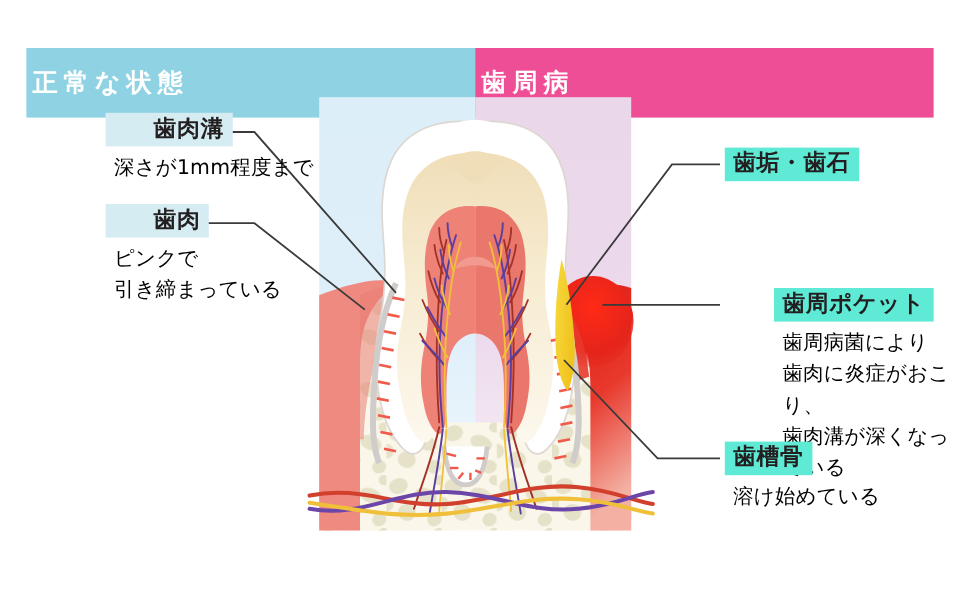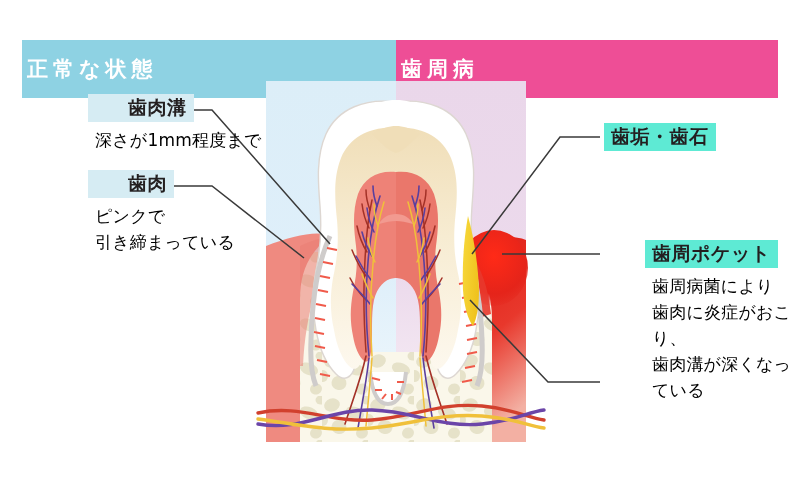--- a/index.html
+++ b/index.html
@@ -363,14 +363,18 @@
     <div class="tag mauve">歯垢・歯石</div>
   </div>
 
   <div class="label" id="lbl-pocket">
     <div class="tag mauve">歯周ポケット</div>
     <div class="desc ind">歯周病菌により
 歯肉に炎症がおこり、
 歯肉溝が深くなっている</div>
   </div>
 
+  <div class="label" id="lbl-bone">
+    <div class="tag mauve">歯槽骨</div>
+    <div class="desc ind">溶け始めている</div>
+  </div>
 
 </div>
 
 </body></html>

